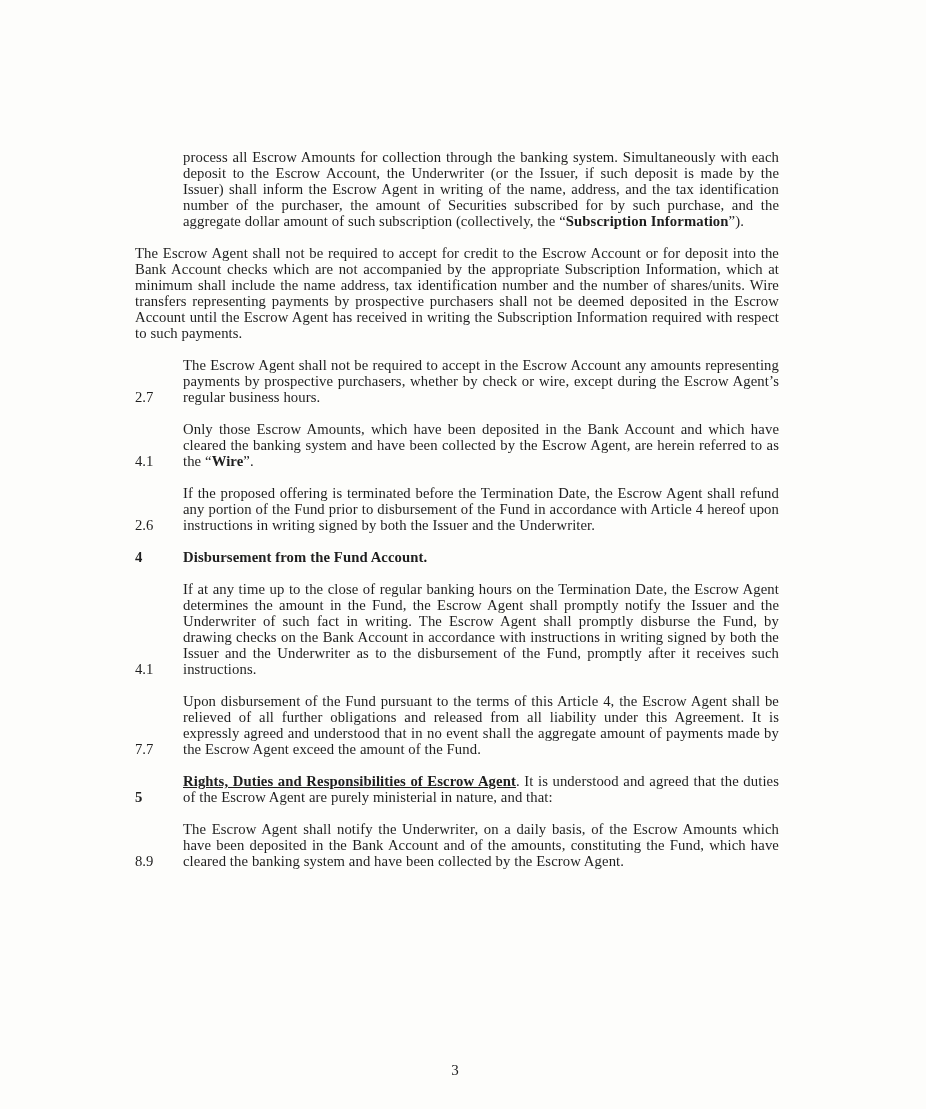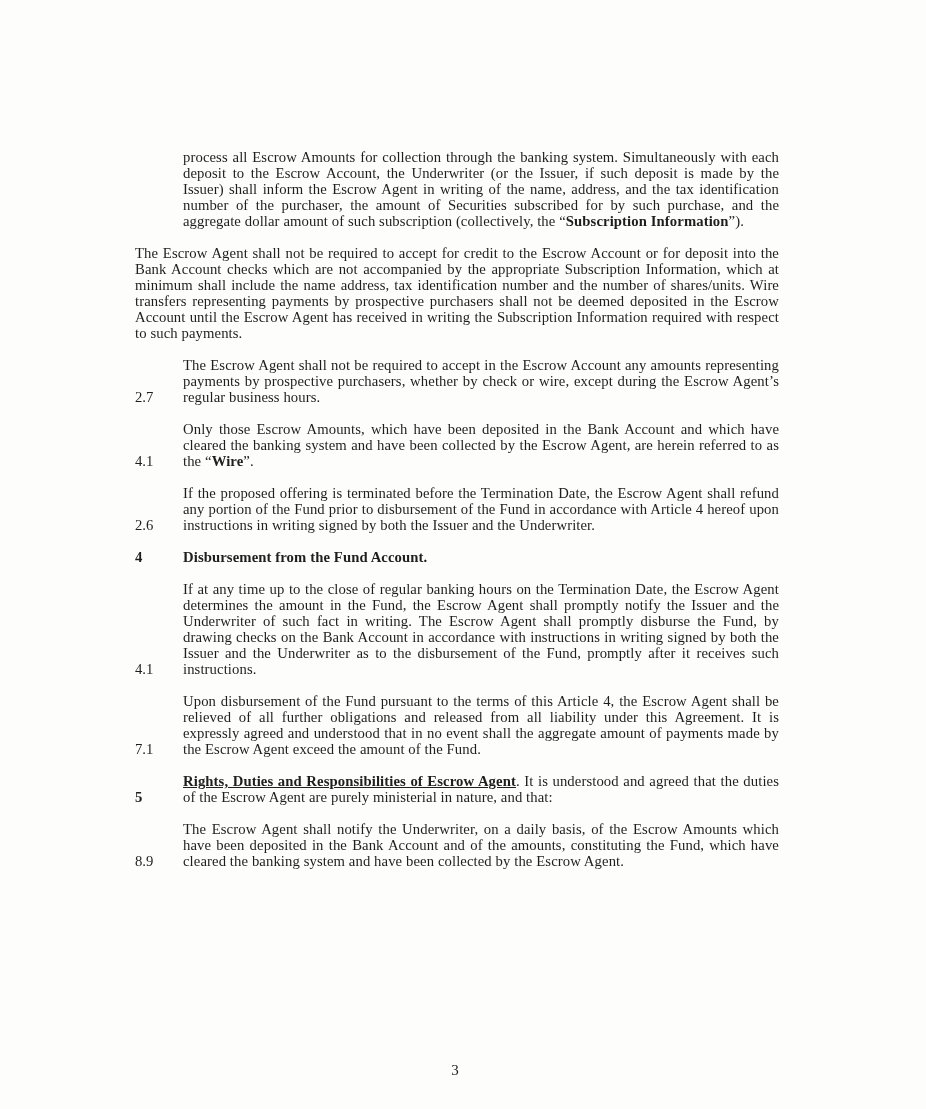--- a/index.html
+++ b/index.html
@@ -80,21 +80,21 @@
       <div class="num"><span class="b">4</span></div>
       <div class="body"><span class="b">Disbursement from the Fund Account.</span></div>
     </div>
 
     <div class="section">
       <div class="num"><span>4.1</span></div>
       <div class="body"><span>If at any time up to the close of regular banking hours on the Termination Date, the Escrow Agent determines the amount in the Fund, the Escrow Agent shall promptly notify the Issuer and the Underwriter of such fact in writing. The Escrow Agent shall promptly disburse the Fund, by drawing checks on the Bank Account in accordance with instructions in writing signed by both the Issuer and the Underwriter as to the disbursement of the Fund, promptly after it receives such instructions.</span></div>
     </div>
 
     <div class="section">
-      <div class="num"><span>7.1</span></div>
+      <div class="num"><span>7.7</span></div>
       <div class="body"><span>Upon disbursement of the Fund pursuant to the terms of this Article 4, the Escrow Agent shall be relieved of all further obligations and released from all liability under this Agreement. It is expressly agreed and understood that in no event shall the aggregate amount of payments made by the Escrow Agent exceed the amount of the Fund.</span></div>
     </div>
 
     <div class="section">
       <div class="num"><span class="b">5</span></div>
       <div class="body"><span class="b u">Rights, Duties and Responsibilities of Escrow Agent</span><span>.  It is understood and agreed that the duties of the Escrow Agent are purely ministerial in nature, and that:</span></div>
     </div>
 
     <div class="section">
       <div class="num"><span>8.9</span></div>

